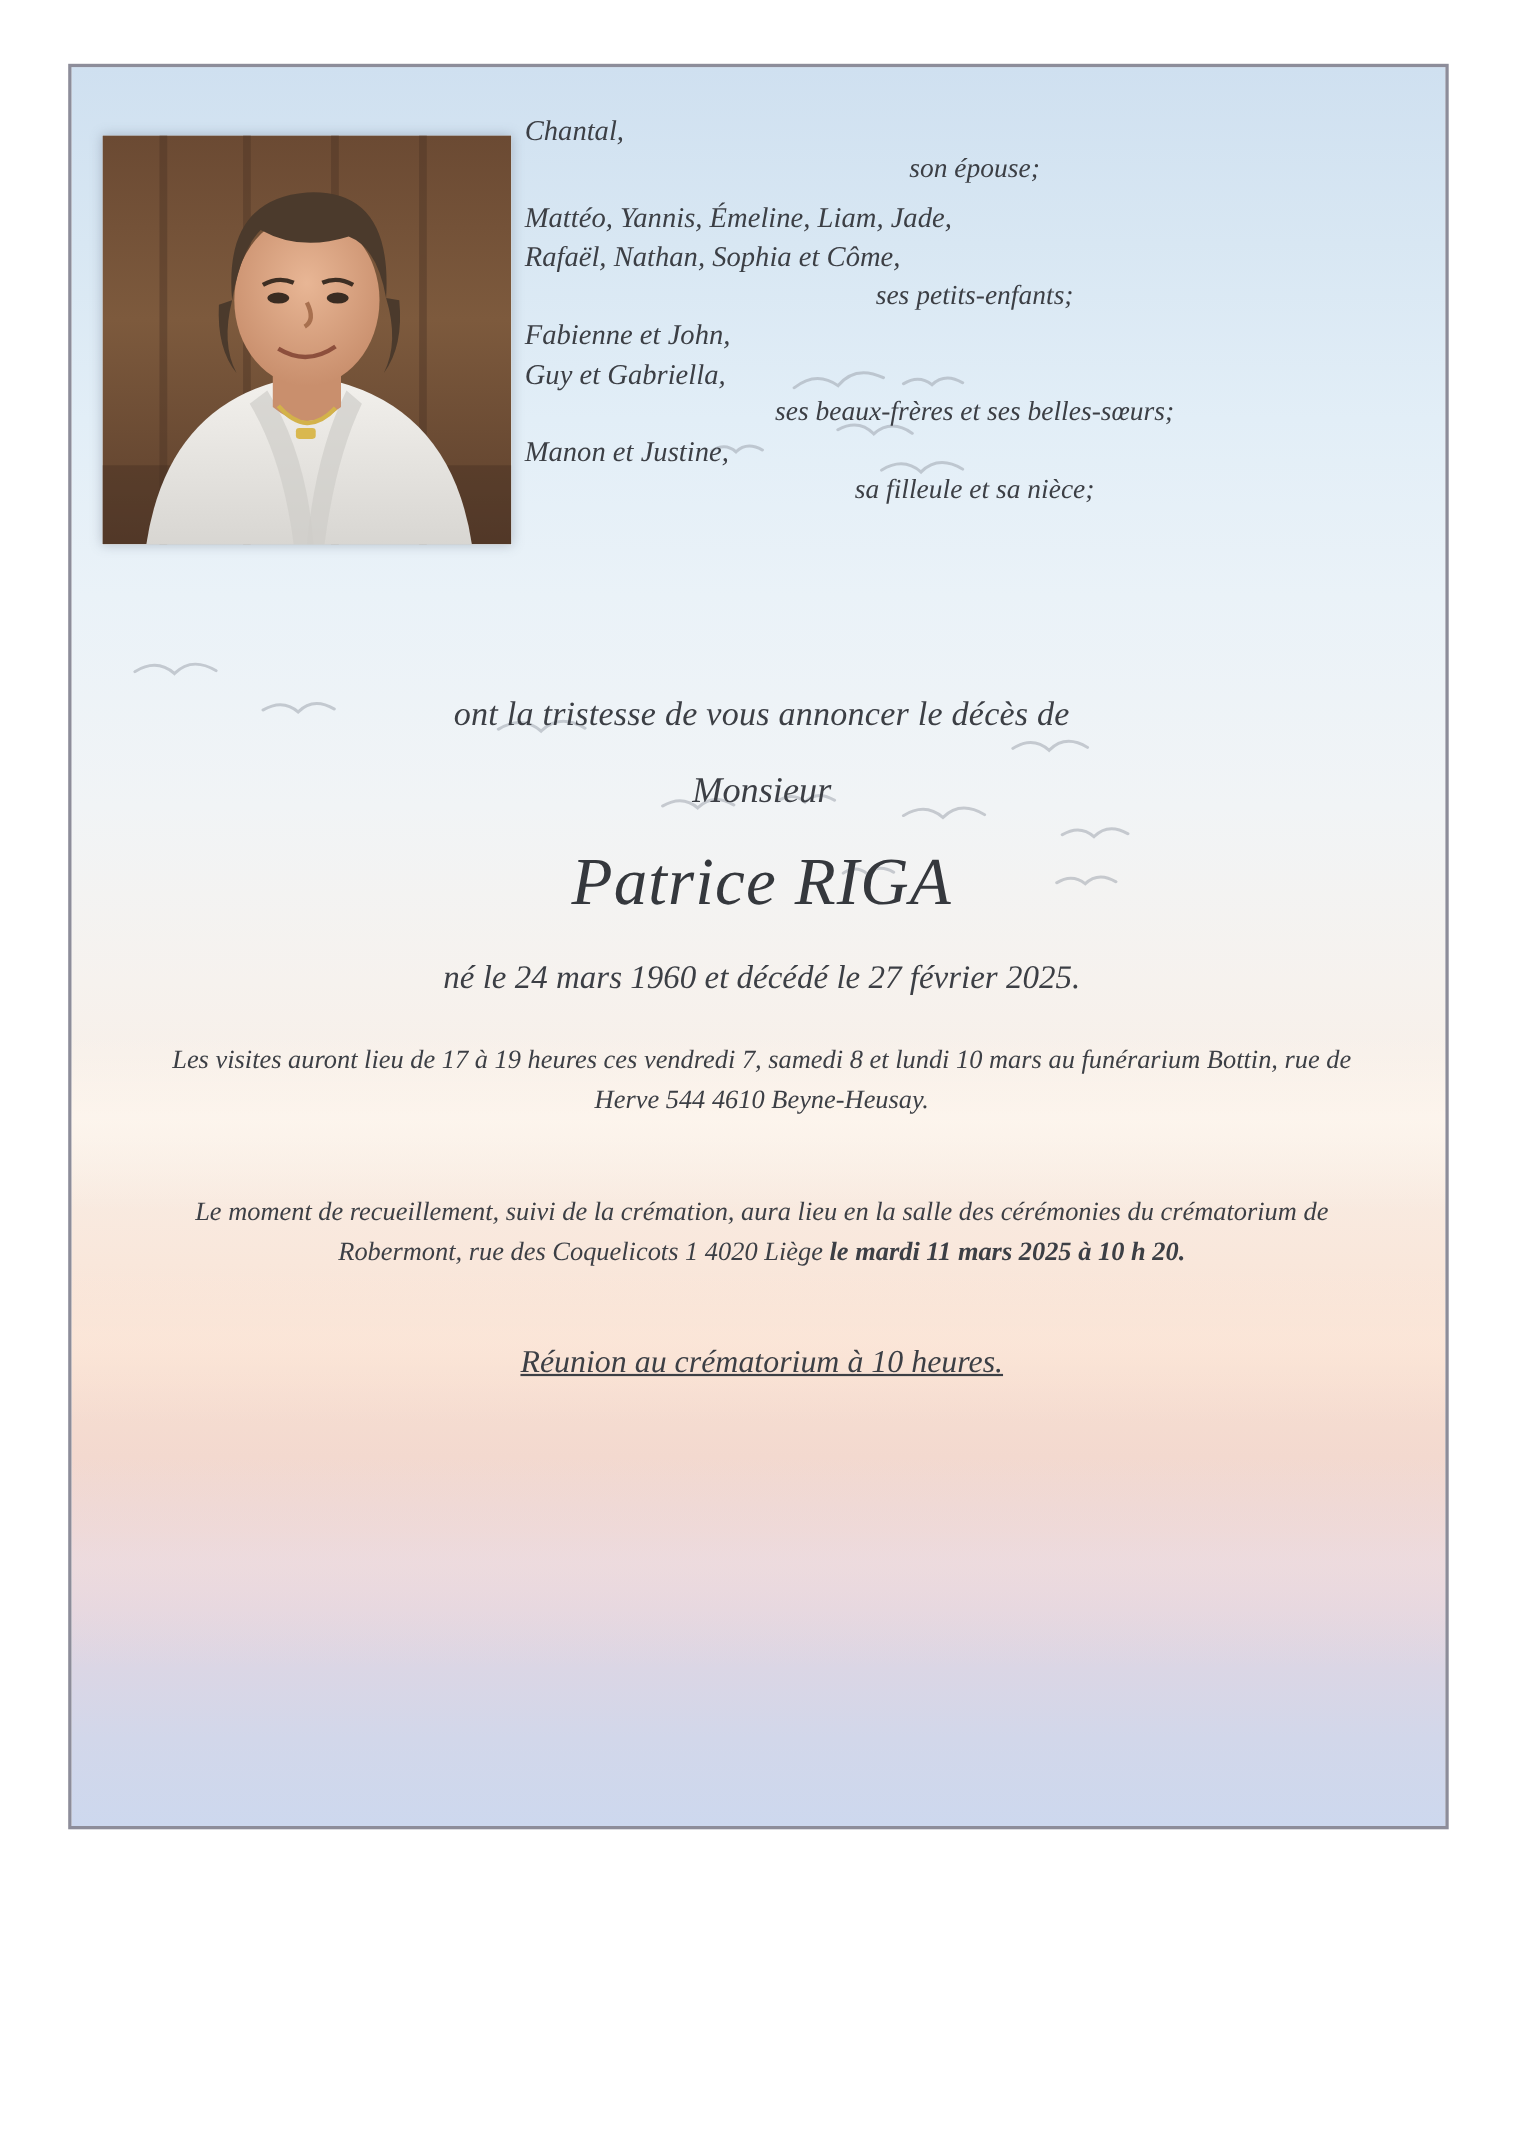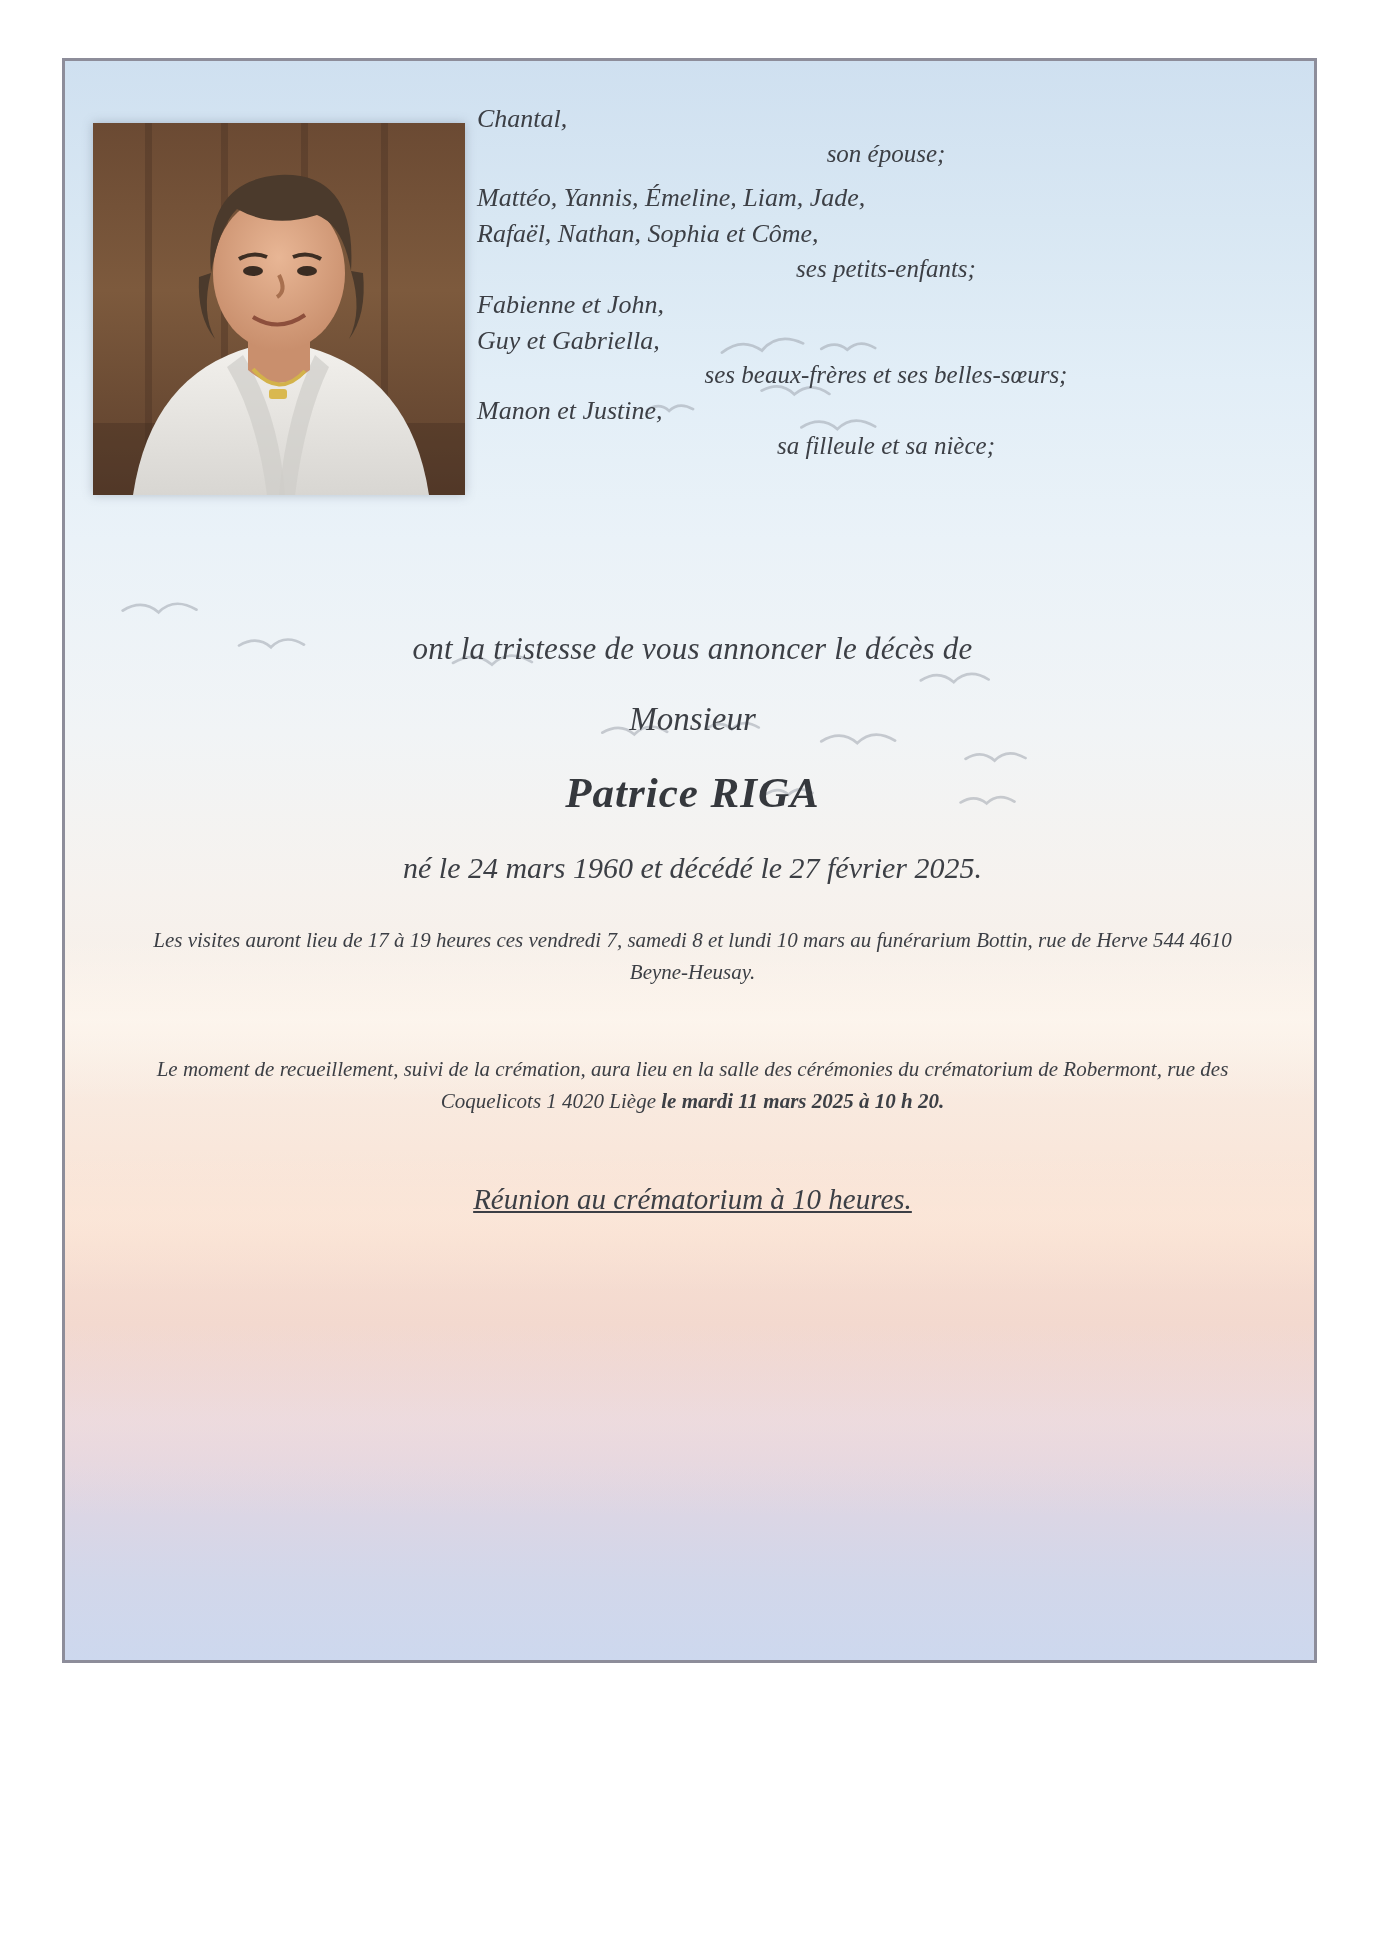--- a/index.html
+++ b/index.html
@@ -126,33 +126,33 @@
   }
   .announce {
     font-size: 31px;
     letter-spacing: 0.2px;
   }
   .monsieur {
     font-size: 33px;
     margin-top: 34px;
   }
   .name {
-    font-size: 43px;
-    font-weight: bold;
+    font-size: 61px;
+    font-weight: normal;
     font-style: italic;
     margin-top: 30px;
     letter-spacing: 1px;
     color: #35383d;
   }
   .dates {
     font-size: 30px;
     margin-top: 34px;
   }
   .para {
-    font-size: 21px;
+    font-size: 24px;
     line-height: 1.5;
     margin-top: 40px;
     padding: 0 38px;
   }
   .para-2 {
     margin-top: 66px;
   }
   .para b {
     font-weight: bold;
   }

